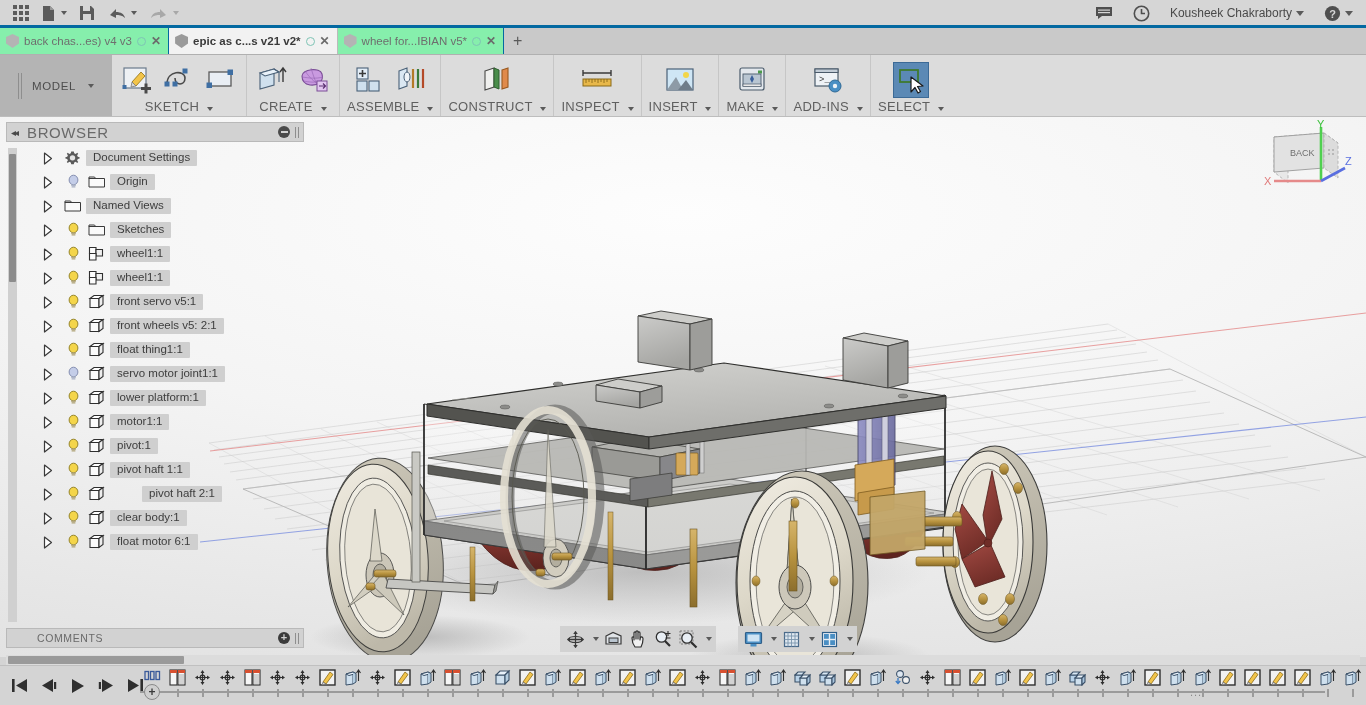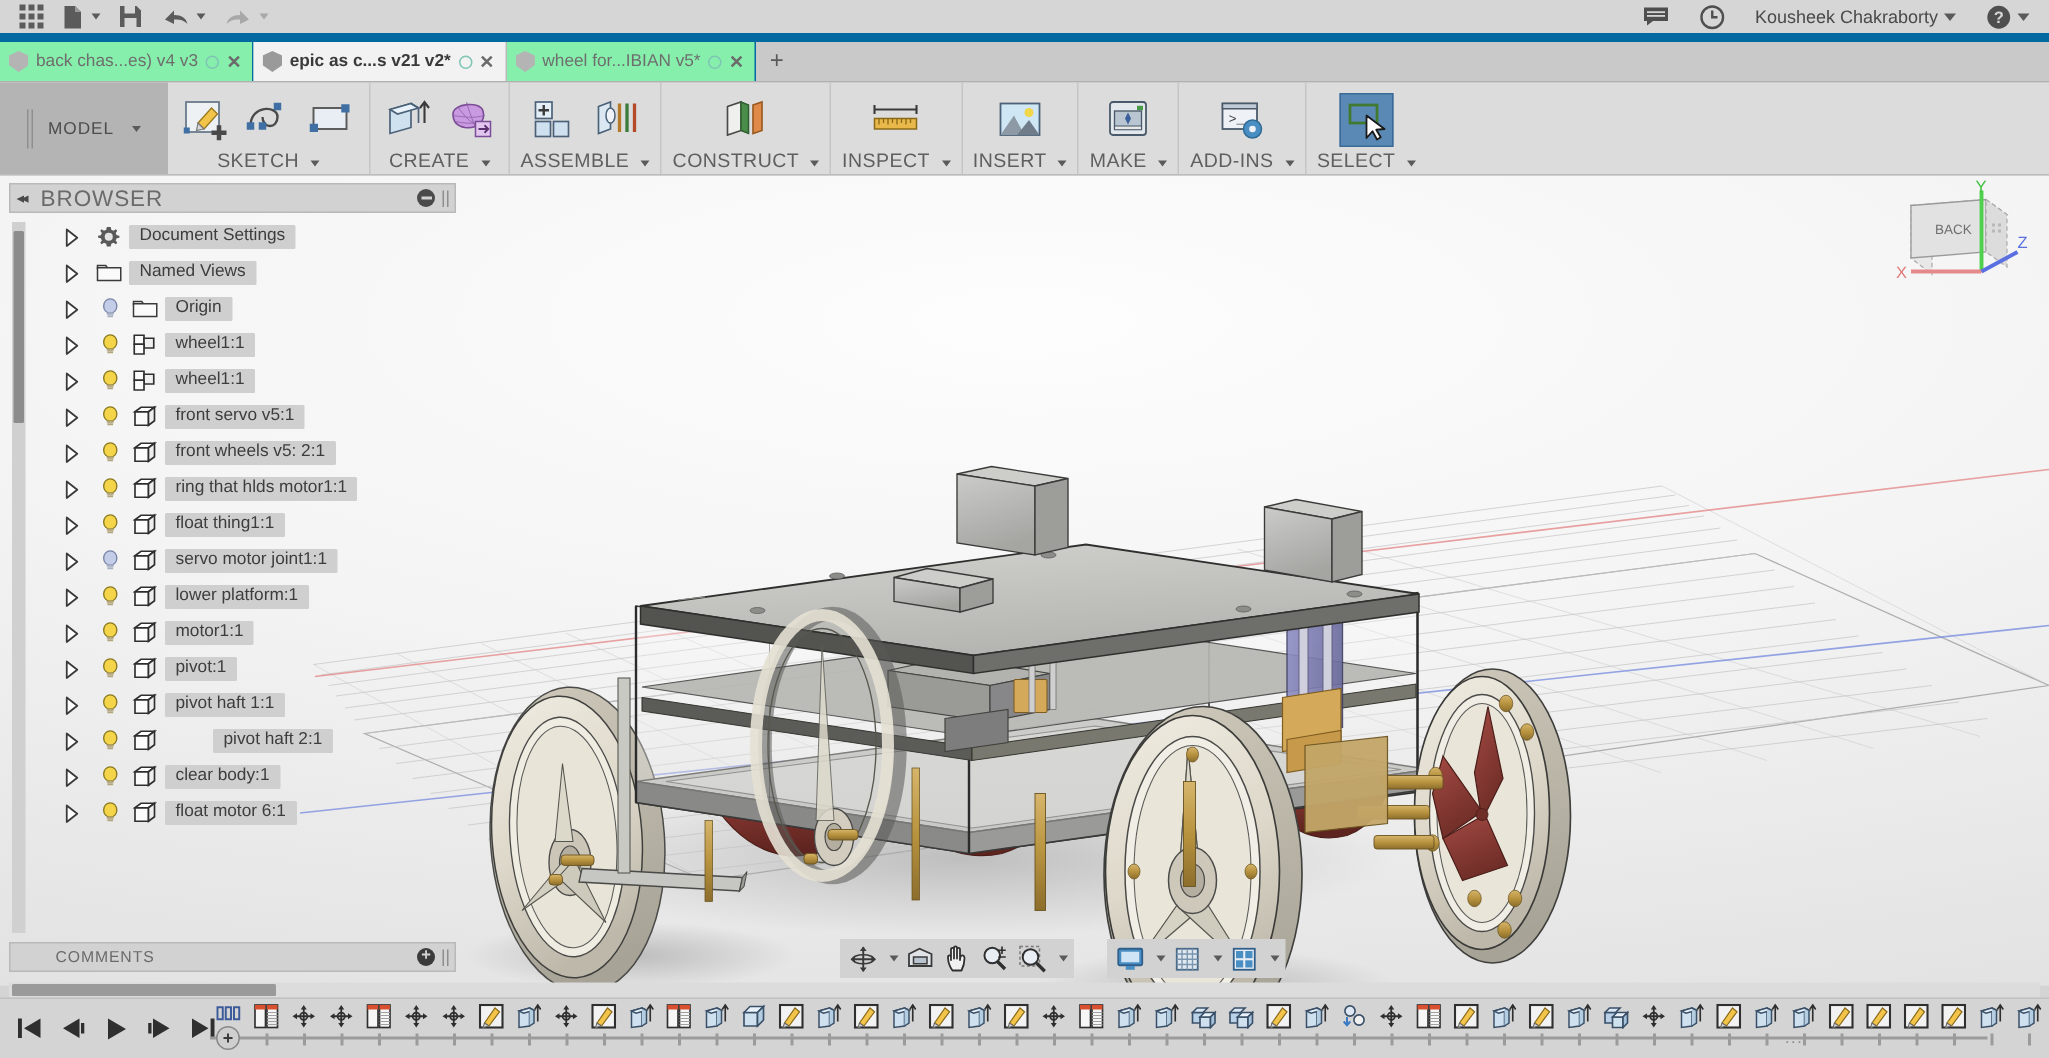--- a/index.html
+++ b/index.html
@@ -9,22 +9,22 @@
     overflow: hidden;
     background: #d4d4d4;
     -webkit-font-smoothing: antialiased;
   }
   #app { position: relative; width: 1366px; height: 705px; }
 
   
   .topbar {
     position: absolute; left: 0; top: 0; width: 1366px; height: 28px;
     background: #d6d6d6;
-    border-bottom: 6px solid #0369a1;
-    display: flex; align-items: center;
+    border-bottom: 3px solid #0369a1;
+    display: flex; align-items: flex-end;
   }
   .tb-left { display: flex; align-items: center; padding-left: 8px; gap: 2px; }
   .tb-right { margin-left: auto; display: flex; align-items: center; padding-right: 8px; gap: 10px; }
   .tb-btn {
     display: flex; align-items: center; justify-content: center;
     height: 24px; padding: 0 5px; cursor: default;
   }
   .user-name {
     font-size: 12px; color: #4a4a4a; white-space: nowrap;
   }
@@ -836,61 +836,60 @@
               <circle cx="8.5" cy="7.85" r="2.7" fill="#e4e4e4"></circle>
             </svg></span>
     <span class="tlabel" style="margin-left:46px">Document Settings</span>
   </div>
         <div class="trow">
     <span class="tarrow-box">
             <svg width="10" height="13" viewBox="0 0 10 13">
               <path d="M1.5,1 L8.5,6.5 L1.5,12 Z" fill="#ffffff" stroke="#3a3a3a" stroke-width="1.2" stroke-linejoin="round"></path>
             </svg>
           </span>
-
-    <span class="titem-ico" style="left:58px"><svg width="18" height="15" viewBox="0 0 18 15">
+    <span class="bulb"><svg width="15" height="15" viewBox="0 0 15 15">
+              <ellipse cx="7.5" cy="6" rx="4.4" ry="4.8" fill="#c4cde8" stroke="#7a85a8" stroke-width="0.9"></ellipse>
+              <rect x="5.2" y="10.4" width="4.6" height="1.5" fill="#a8b0c4"></rect>
+              <rect x="5.6" y="12.2" width="3.8" height="1.3" fill="#a8b0c4"></rect>
+            </svg></span>
+    <span class="titem-ico" style="left:82px"><svg width="18" height="15" viewBox="0 0 18 15">
               <path d="M1,3 L6.5,3 L8,5 L1,5 Z" fill="#f2f2f2" stroke="#3a3a3a" stroke-width="1"></path>
               <path d="M1,4.5 L16.5,4.5 L16.5,13 L1,13 Z" fill="#fafafa" stroke="#3a3a3a" stroke-width="1"></path>
             </svg></span>
-    <span class="tlabel" style="margin-left:46px">Named Views</span>
+    <span class="tlabel" style="margin-left:70px">Origin</span>
   </div>
         <div class="trow">
     <span class="tarrow-box">
             <svg width="10" height="13" viewBox="0 0 10 13">
               <path d="M1.5,1 L8.5,6.5 L1.5,12 Z" fill="#ffffff" stroke="#3a3a3a" stroke-width="1.2" stroke-linejoin="round"></path>
             </svg>
           </span>
-    <span class="bulb"><svg width="15" height="15" viewBox="0 0 15 15">
-              <ellipse cx="7.5" cy="6" rx="4.4" ry="4.8" fill="#c4cde8" stroke="#7a85a8" stroke-width="0.9"></ellipse>
-              <rect x="5.2" y="10.4" width="4.6" height="1.5" fill="#a8b0c4"></rect>
-              <rect x="5.6" y="12.2" width="3.8" height="1.3" fill="#a8b0c4"></rect>
-            </svg></span>
-    <span class="titem-ico" style="left:82px"><svg width="18" height="15" viewBox="0 0 18 15">
+
+    <span class="titem-ico" style="left:58px"><svg width="18" height="15" viewBox="0 0 18 15">
               <path d="M1,3 L6.5,3 L8,5 L1,5 Z" fill="#f2f2f2" stroke="#3a3a3a" stroke-width="1"></path>
               <path d="M1,4.5 L16.5,4.5 L16.5,13 L1,13 Z" fill="#fafafa" stroke="#3a3a3a" stroke-width="1"></path>
             </svg></span>
-    <span class="tlabel" style="margin-left:70px">Origin</span>
+    <span class="tlabel" style="margin-left:46px">Named Views</span>
   </div>
         <div class="trow">
     <span class="tarrow-box">
             <svg width="10" height="13" viewBox="0 0 10 13">
               <path d="M1.5,1 L8.5,6.5 L1.5,12 Z" fill="#ffffff" stroke="#3a3a3a" stroke-width="1.2" stroke-linejoin="round"></path>
             </svg>
           </span>
     <span class="bulb"><svg width="15" height="15" viewBox="0 0 15 15">
               <ellipse cx="7.5" cy="6" rx="4.4" ry="4.8" fill="#f4d54a" stroke="#8a7a20" stroke-width="0.9"></ellipse>
               <rect x="5.2" y="10.4" width="4.6" height="1.5" fill="#b0a478"></rect>
               <rect x="5.6" y="12.2" width="3.8" height="1.3" fill="#b0a478"></rect>
             </svg></span>
-    <span class="titem-ico" style="left:82px"><svg width="18" height="16" viewBox="0 0 18 16">
-              <path d="M1.5,1.5 L8,1.5 L8,7.5 L1.5,7.5 Z" fill="#fcfcfc" stroke="#2f2f2f" stroke-width="1.1"></path>
-              <path d="M8,3.5 L14.5,3.5 L14.5,10 L8,10 Z" fill="#f0f0f0" stroke="#2f2f2f" stroke-width="1.1"></path>
-              <path d="M1.5,7.5 L8,7.5 L8,14 L1.5,14 Z" fill="#fcfcfc" stroke="#2f2f2f" stroke-width="1.1"></path>
-            </svg></span>
-    <span class="tlabel" style="margin-left:70px">wheel1:1</span>
+    <span class="titem-ico" style="left:82px"><svg width="18" height="15" viewBox="0 0 18 15">
+              <path d="M1,3 L6.5,3 L8,5 L1,5 Z" fill="#f2f2f2" stroke="#3a3a3a" stroke-width="1"></path>
+              <path d="M1,4.5 L16.5,4.5 L16.5,13 L1,13 Z" fill="#fafafa" stroke="#3a3a3a" stroke-width="1"></path>
+            </svg></span>
+    <span class="tlabel" style="margin-left:70px">Sketches</span>
   </div>
         <div class="trow">
     <span class="tarrow-box">
             <svg width="10" height="13" viewBox="0 0 10 13">
               <path d="M1.5,1 L8.5,6.5 L1.5,12 Z" fill="#ffffff" stroke="#3a3a3a" stroke-width="1.2" stroke-linejoin="round"></path>
             </svg>
           </span>
     <span class="bulb"><svg width="15" height="15" viewBox="0 0 15 15">
               <ellipse cx="7.5" cy="6" rx="4.4" ry="4.8" fill="#f4d54a" stroke="#8a7a20" stroke-width="0.9"></ellipse>
               <rect x="5.2" y="10.4" width="4.6" height="1.5" fill="#b0a478"></rect>
@@ -908,61 +907,61 @@
             <svg width="10" height="13" viewBox="0 0 10 13">
               <path d="M1.5,1 L8.5,6.5 L1.5,12 Z" fill="#ffffff" stroke="#3a3a3a" stroke-width="1.2" stroke-linejoin="round"></path>
             </svg>
           </span>
     <span class="bulb"><svg width="15" height="15" viewBox="0 0 15 15">
               <ellipse cx="7.5" cy="6" rx="4.4" ry="4.8" fill="#f4d54a" stroke="#8a7a20" stroke-width="0.9"></ellipse>
               <rect x="5.2" y="10.4" width="4.6" height="1.5" fill="#b0a478"></rect>
               <rect x="5.6" y="12.2" width="3.8" height="1.3" fill="#b0a478"></rect>
             </svg></span>
     <span class="titem-ico" style="left:82px"><svg width="18" height="16" viewBox="0 0 18 16">
-              <path d="M2,4.5 L11,4.5 L11,13.5 L2,13.5 Z" fill="#fbfbfb" stroke="#2f2f2f" stroke-width="1.1"></path>
-              <path d="M2,4.5 L6,1.5 L15,1.5 L11,4.5 Z" fill="#ffffff" stroke="#2f2f2f" stroke-width="1.1"></path>
-              <path d="M11,4.5 L15,1.5 L15,10.5 L11,13.5 Z" fill="#eeeeee" stroke="#2f2f2f" stroke-width="1.1"></path>
-            </svg></span>
-    <span class="tlabel" style="margin-left:70px">front servo v5:1</span>
+              <path d="M1.5,1.5 L8,1.5 L8,7.5 L1.5,7.5 Z" fill="#fcfcfc" stroke="#2f2f2f" stroke-width="1.1"></path>
+              <path d="M8,3.5 L14.5,3.5 L14.5,10 L8,10 Z" fill="#f0f0f0" stroke="#2f2f2f" stroke-width="1.1"></path>
+              <path d="M1.5,7.5 L8,7.5 L8,14 L1.5,14 Z" fill="#fcfcfc" stroke="#2f2f2f" stroke-width="1.1"></path>
+            </svg></span>
+    <span class="tlabel" style="margin-left:70px">wheel1:1</span>
   </div>
         <div class="trow">
     <span class="tarrow-box">
             <svg width="10" height="13" viewBox="0 0 10 13">
               <path d="M1.5,1 L8.5,6.5 L1.5,12 Z" fill="#ffffff" stroke="#3a3a3a" stroke-width="1.2" stroke-linejoin="round"></path>
             </svg>
           </span>
     <span class="bulb"><svg width="15" height="15" viewBox="0 0 15 15">
               <ellipse cx="7.5" cy="6" rx="4.4" ry="4.8" fill="#f4d54a" stroke="#8a7a20" stroke-width="0.9"></ellipse>
               <rect x="5.2" y="10.4" width="4.6" height="1.5" fill="#b0a478"></rect>
               <rect x="5.6" y="12.2" width="3.8" height="1.3" fill="#b0a478"></rect>
             </svg></span>
     <span class="titem-ico" style="left:82px"><svg width="18" height="16" viewBox="0 0 18 16">
               <path d="M2,4.5 L11,4.5 L11,13.5 L2,13.5 Z" fill="#fbfbfb" stroke="#2f2f2f" stroke-width="1.1"></path>
               <path d="M2,4.5 L6,1.5 L15,1.5 L11,4.5 Z" fill="#ffffff" stroke="#2f2f2f" stroke-width="1.1"></path>
               <path d="M11,4.5 L15,1.5 L15,10.5 L11,13.5 Z" fill="#eeeeee" stroke="#2f2f2f" stroke-width="1.1"></path>
             </svg></span>
-    <span class="tlabel" style="margin-left:70px">front wheels v5: 2:1</span>
+    <span class="tlabel" style="margin-left:70px">front servo v5:1</span>
   </div>
         <div class="trow">
     <span class="tarrow-box">
             <svg width="10" height="13" viewBox="0 0 10 13">
               <path d="M1.5,1 L8.5,6.5 L1.5,12 Z" fill="#ffffff" stroke="#3a3a3a" stroke-width="1.2" stroke-linejoin="round"></path>
             </svg>
           </span>
     <span class="bulb"><svg width="15" height="15" viewBox="0 0 15 15">
               <ellipse cx="7.5" cy="6" rx="4.4" ry="4.8" fill="#f4d54a" stroke="#8a7a20" stroke-width="0.9"></ellipse>
               <rect x="5.2" y="10.4" width="4.6" height="1.5" fill="#b0a478"></rect>
               <rect x="5.6" y="12.2" width="3.8" height="1.3" fill="#b0a478"></rect>
             </svg></span>
     <span class="titem-ico" style="left:82px"><svg width="18" height="16" viewBox="0 0 18 16">
               <path d="M2,4.5 L11,4.5 L11,13.5 L2,13.5 Z" fill="#fbfbfb" stroke="#2f2f2f" stroke-width="1.1"></path>
               <path d="M2,4.5 L6,1.5 L15,1.5 L11,4.5 Z" fill="#ffffff" stroke="#2f2f2f" stroke-width="1.1"></path>
               <path d="M11,4.5 L15,1.5 L15,10.5 L11,13.5 Z" fill="#eeeeee" stroke="#2f2f2f" stroke-width="1.1"></path>
             </svg></span>
-    <span class="tlabel" style="margin-left:70px">ring that hlds motor1:1</span>
+    <span class="tlabel" style="margin-left:70px">front wheels v5: 2:1</span>
   </div>
         <div class="trow">
     <span class="tarrow-box">
             <svg width="10" height="13" viewBox="0 0 10 13">
               <path d="M1.5,1 L8.5,6.5 L1.5,12 Z" fill="#ffffff" stroke="#3a3a3a" stroke-width="1.2" stroke-linejoin="round"></path>
             </svg>
           </span>
     <span class="bulb"><svg width="15" height="15" viewBox="0 0 15 15">
               <ellipse cx="7.5" cy="6" rx="4.4" ry="4.8" fill="#f4d54a" stroke="#8a7a20" stroke-width="0.9"></ellipse>
               <rect x="5.2" y="10.4" width="4.6" height="1.5" fill="#b0a478"></rect>

